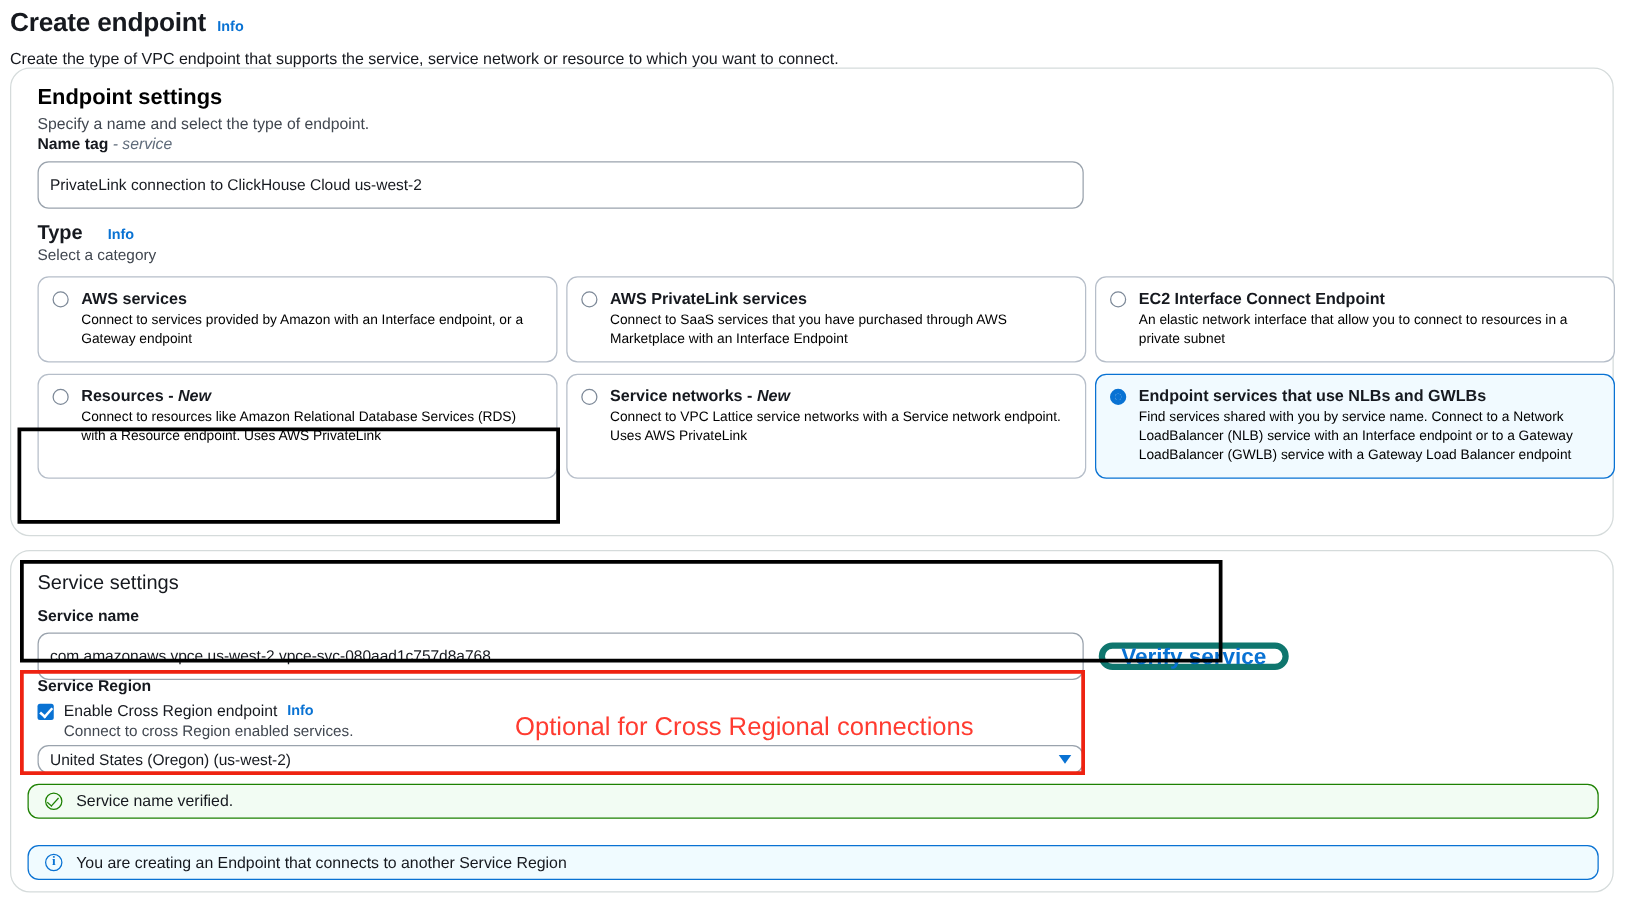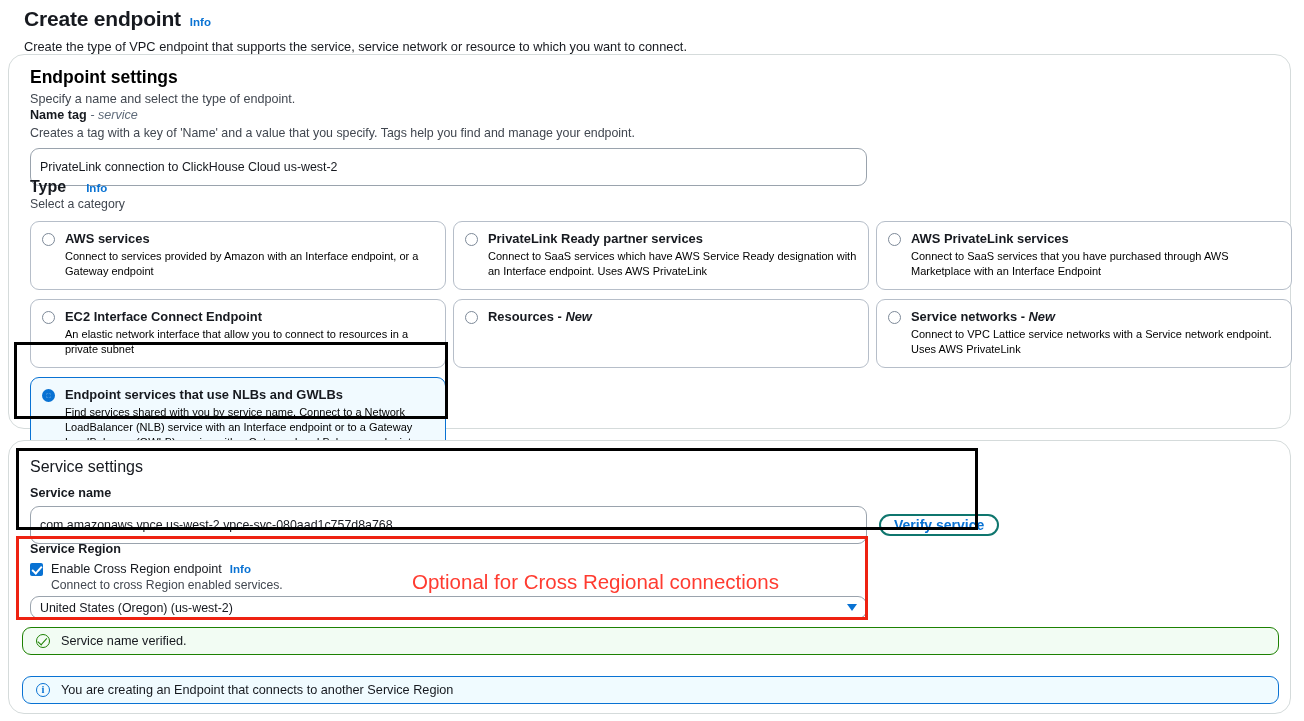--- a/index.html
+++ b/index.html
@@ -8,21 +8,21 @@
     background: #ffffff;
     width: 1304px; height: 721px;
     font-family: "Liberation Sans", sans-serif;
     color: #16191f;
     overflow: hidden;
   }
 
   .page { position: relative; width: 1304px; height: 721px; }
 
   
-  .page-head { padding: 6px 3px 0 8px; margin-left: 16px; }
+  .page-head { padding: 6px 3px 0 8px; }
   .page-title-row { display: flex; align-items: baseline; gap: 9px; }
   .page-title {
     font-size: 21px; font-weight: bold; letter-spacing: -0.2px;
     color: #16191f; line-height: 26px;
   }
   .info-link {
     color: #0972d3; font-size: 11.5px; font-weight: bold;
     text-decoration: none; cursor: pointer; line-height: 14px;
   }
   .page-desc {
@@ -107,23 +107,23 @@
   .anno-red-text {
     position: absolute; left: 412px; top: 550px;
     font-size: 20.5px; color: #ff3b30;
     font-family: "Liberation Sans", sans-serif;
     white-space: nowrap;
     margin-top: 20px;
   }
 
   
   .verify-btn {
-    height: 22px; border: 2px solid #0f766e; border-radius: 11px;
+    height: 22px; border: 5px solid #0f766e; border-radius: 11px;
     background: #ffffff; color: #0972d3;
-    font-size: 14px; font-weight: bold;
+    font-size: 18px; font-weight: bold;
     padding: 0 13px; display: inline-flex; align-items: center;
     cursor: pointer; font-family: "Liberation Sans", sans-serif;
     white-space: nowrap;
   }
 
   .checkbox {
     width: 13px; height: 13px; border-radius: 2px;
     background: #0972d3; position: relative; flex: 0 0 13px;
   }
   .checkbox::after {
@@ -193,21 +193,20 @@
     <div style="position:absolute; left:21px; top:11px;">
       <div class="section-title">Endpoint settings</div>
       <div class="section-sub">Specify a name and select the type of endpoint.</div>
     </div>
 
     <div style="position:absolute; left:21px; top:53px; width:830px;">
       <div class="field-label">
         <span>Name tag</span>
         <span class="opt">- service</span>
       </div>
-      <div class="field-help">Creates a tag with a key of 'Name' and a value that you specify. Tags help you find and manage your endpoint.</div>
       <div style="margin-top:7px; width:837px;">
         <input class="text-input" type="text" value="PrivateLink connection to ClickHouse Cloud us-west-2" style="">
       </div>
     </div>
 
     <div style="position:absolute; left:21px; top:123px;">
       <div style="display:flex; align-items:baseline; gap:20px;">
         <span style="font-size:16px; font-weight:bold; color:#16191f;">Type</span>
         <a class="info-link">Info</a>
       </div>
@@ -217,27 +216,20 @@
     <div class="type-grid">
 
       <div class="tile">
         <span class="radio"></span>
         <div class="tile-body">
           <div class="tile-title">AWS services</div>
           <div class="tile-desc">Connect to services provided by Amazon with an Interface endpoint, or a Gateway endpoint</div>
         </div>
       </div>
 
-      <div class="tile">
-        <span class="radio"></span>
-        <div class="tile-body">
-          <div class="tile-title">PrivateLink Ready partner services</div>
-          <div class="tile-desc">Connect to SaaS services which have AWS Service Ready designation with an Interface endpoint. Uses AWS PrivateLink</div>
-        </div>
-      </div>
 
       <div class="tile">
         <span class="radio"></span>
         <div class="tile-body">
           <div class="tile-title">AWS PrivateLink services</div>
           <div class="tile-desc">Connect to SaaS services that you have purchased through AWS Marketplace with an Interface Endpoint</div>
         </div>
       </div>
 
       <div class="tile">
@@ -245,20 +237,21 @@
         <div class="tile-body">
           <div class="tile-title">EC2 Interface Connect Endpoint</div>
           <div class="tile-desc">An elastic network interface that allow you to connect to resources in a private subnet</div>
         </div>
       </div>
 
       <div class="tile">
         <span class="radio"></span>
         <div class="tile-body">
           <div class="tile-title"><span>Resources - </span><span class="new">New</span></div>
+          <div class="tile-desc">Connect to resources like Amazon Relational Database Services (RDS) with a Resource endpoint. Uses AWS PrivateLink</div>
         </div>
       </div>
 
       <div class="tile">
         <span class="radio"></span>
         <div class="tile-body">
           <div class="tile-title"><span>Service networks - </span><span class="new">New</span></div>
           <div class="tile-desc">Connect to VPC Lattice service networks with a Service network endpoint. Uses AWS PrivateLink</div>
         </div>
       </div>

